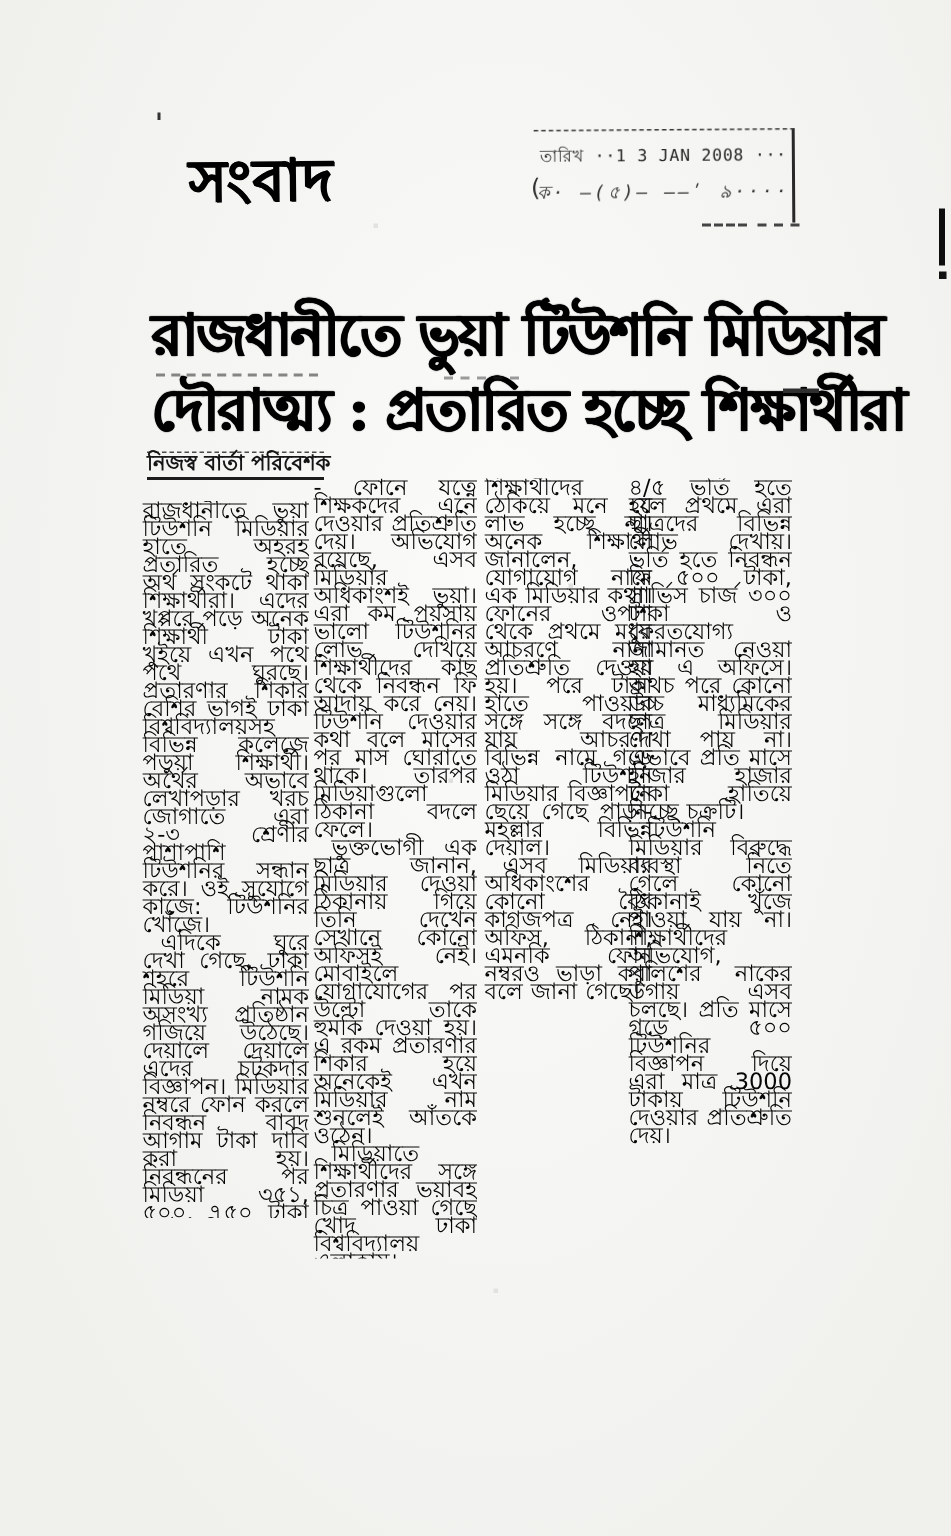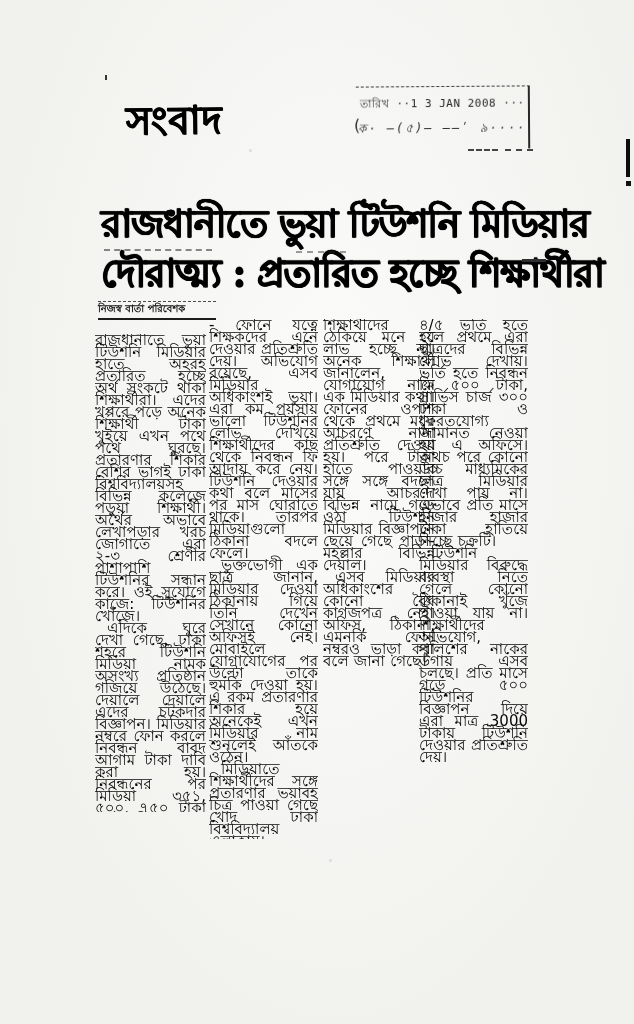--- a/index.html
+++ b/index.html
@@ -75,21 +75,21 @@
     text-shadow:0.8px 0.4px 0 #000, -0.5px 0.4px 0 #000, 0 0 1px #000;
   }
   .artifact-dash-a{position:absolute;left:104px;top:249px;width:108px;border-top:2px dashed rgba(40,40,40,.55);}
   .artifact-dash-b{position:absolute;left:296px;top:251px;width:50px;border-top:2px dashed rgba(40,40,40,.45);}
   .artifact-dash-c{position:absolute;left:522px;top:259px;width:24px;height:3px;background:#2f2f2f;}
   
   .byline{
     position:absolute;left:98px;top:301px;width:118px;height:16px;
     border-top:1px dashed #4a4a4a;
     border-bottom:2px solid #1c1c1c;
-    font-size:10px;line-height:14px;font-weight:bold;
+    font-size:14px;line-height:14px;font-weight:bold;
     color:#151515;white-space:nowrap;
     filter:blur(0.2px);
   }
   
   .col{
     position:absolute;
     text-align:justify;
     font-size:15px;line-height:12px;
     color:#161616;
     overflow:hidden;

